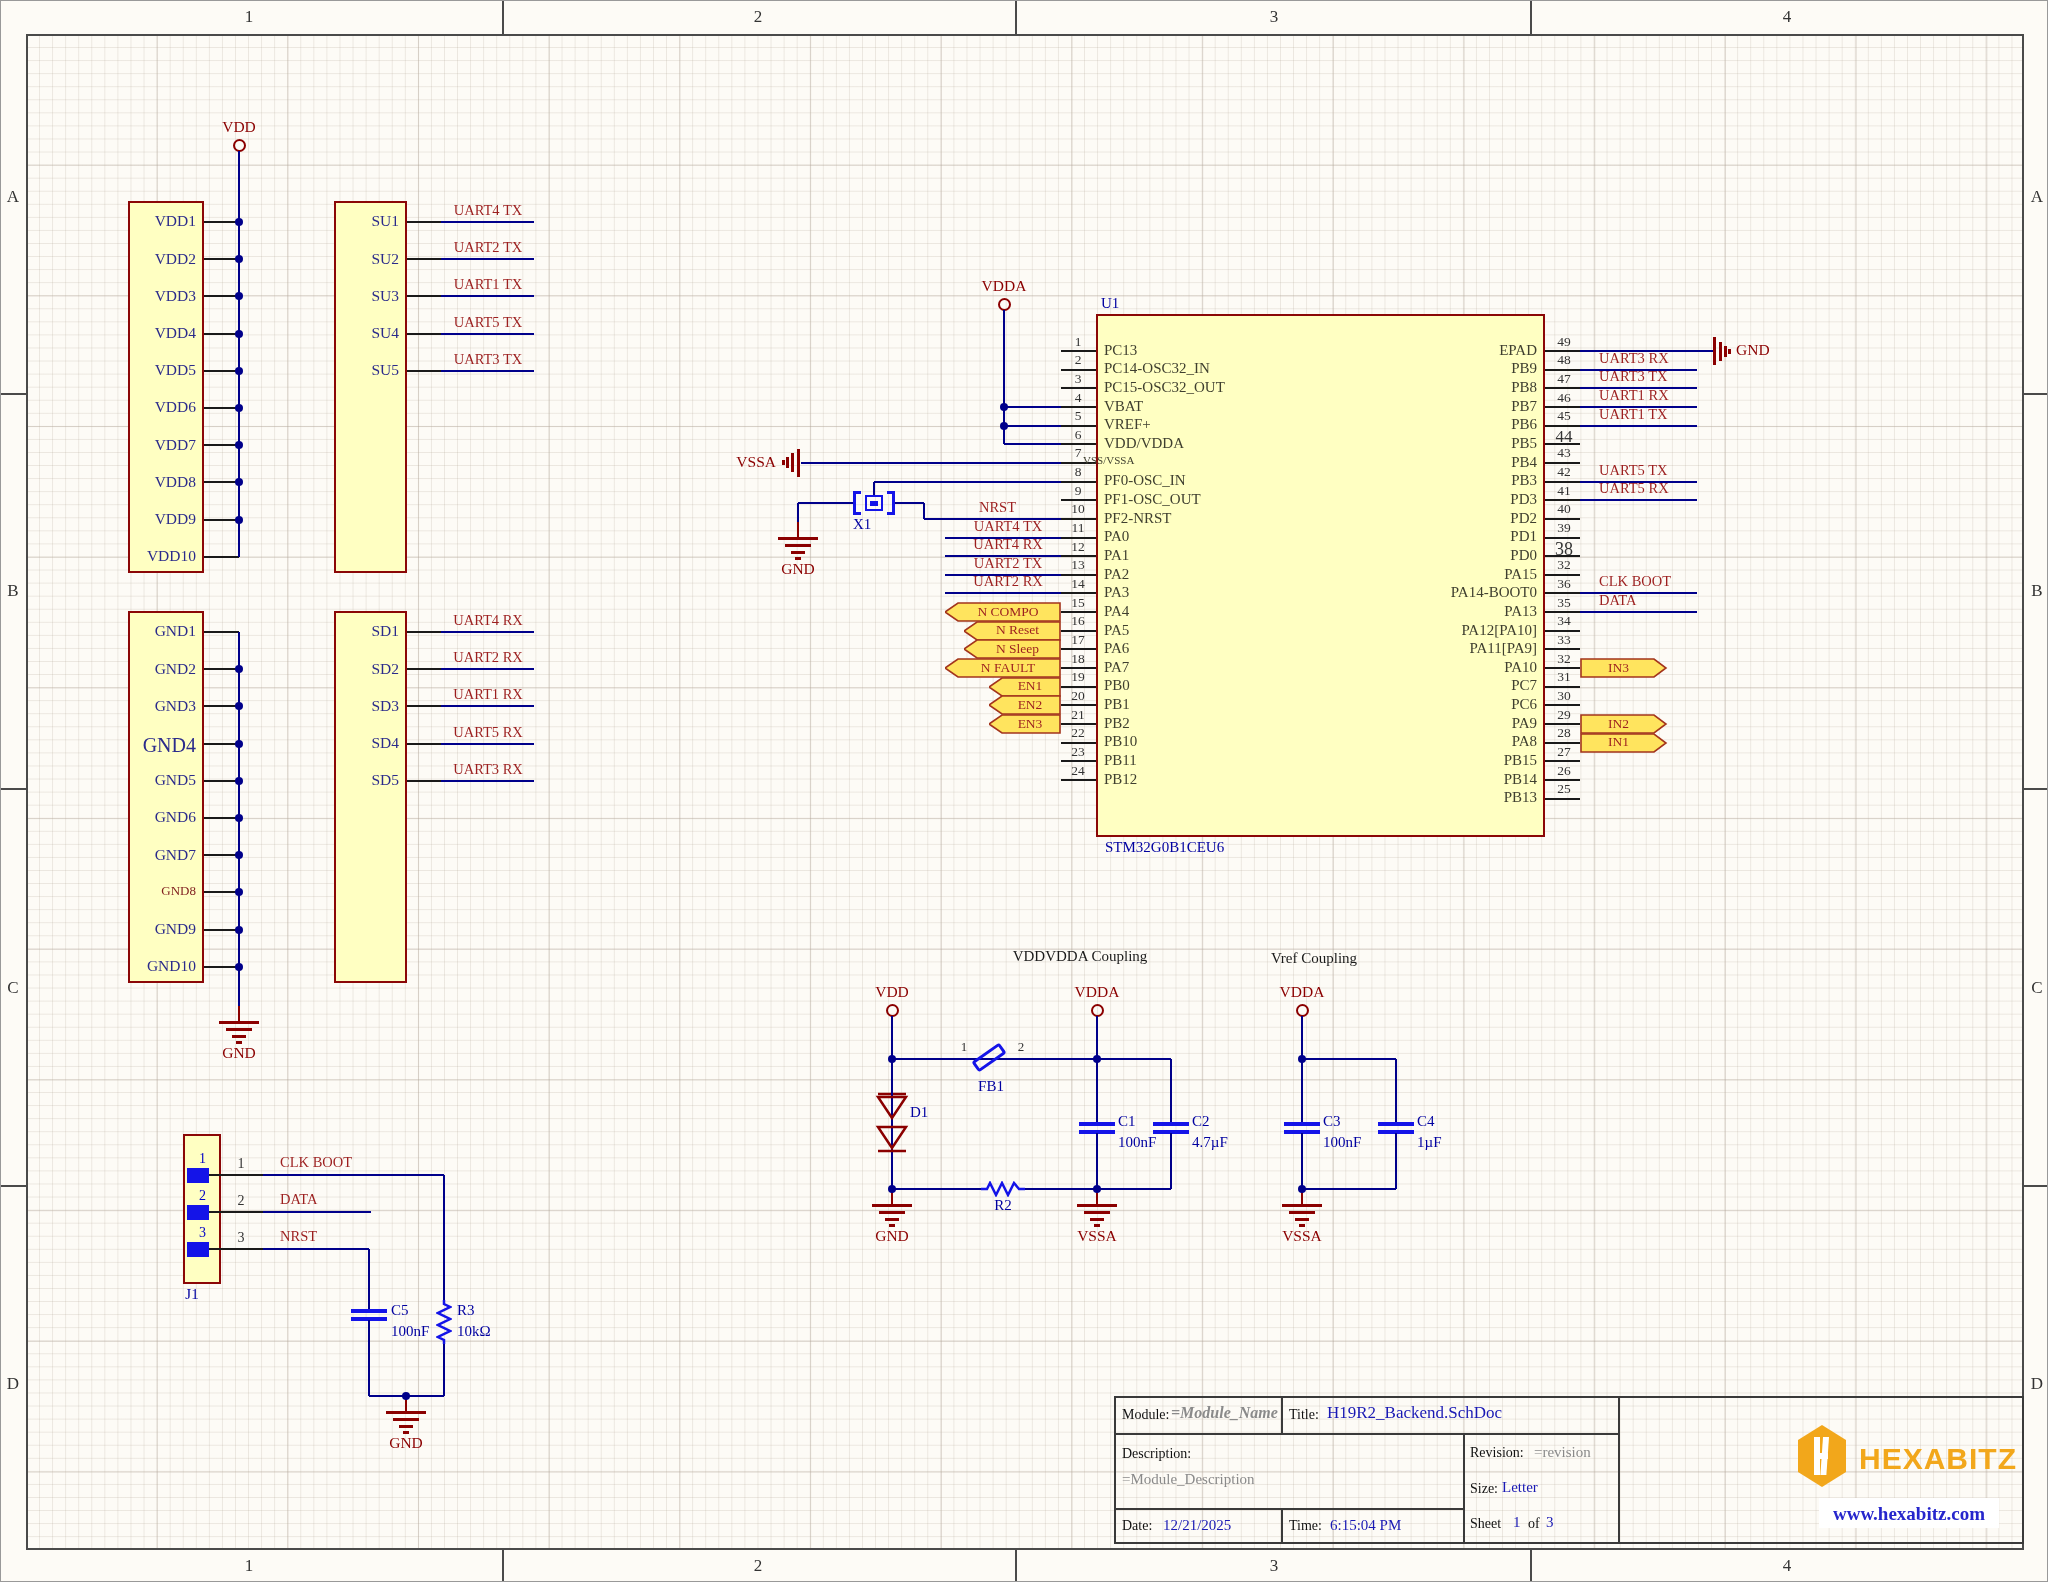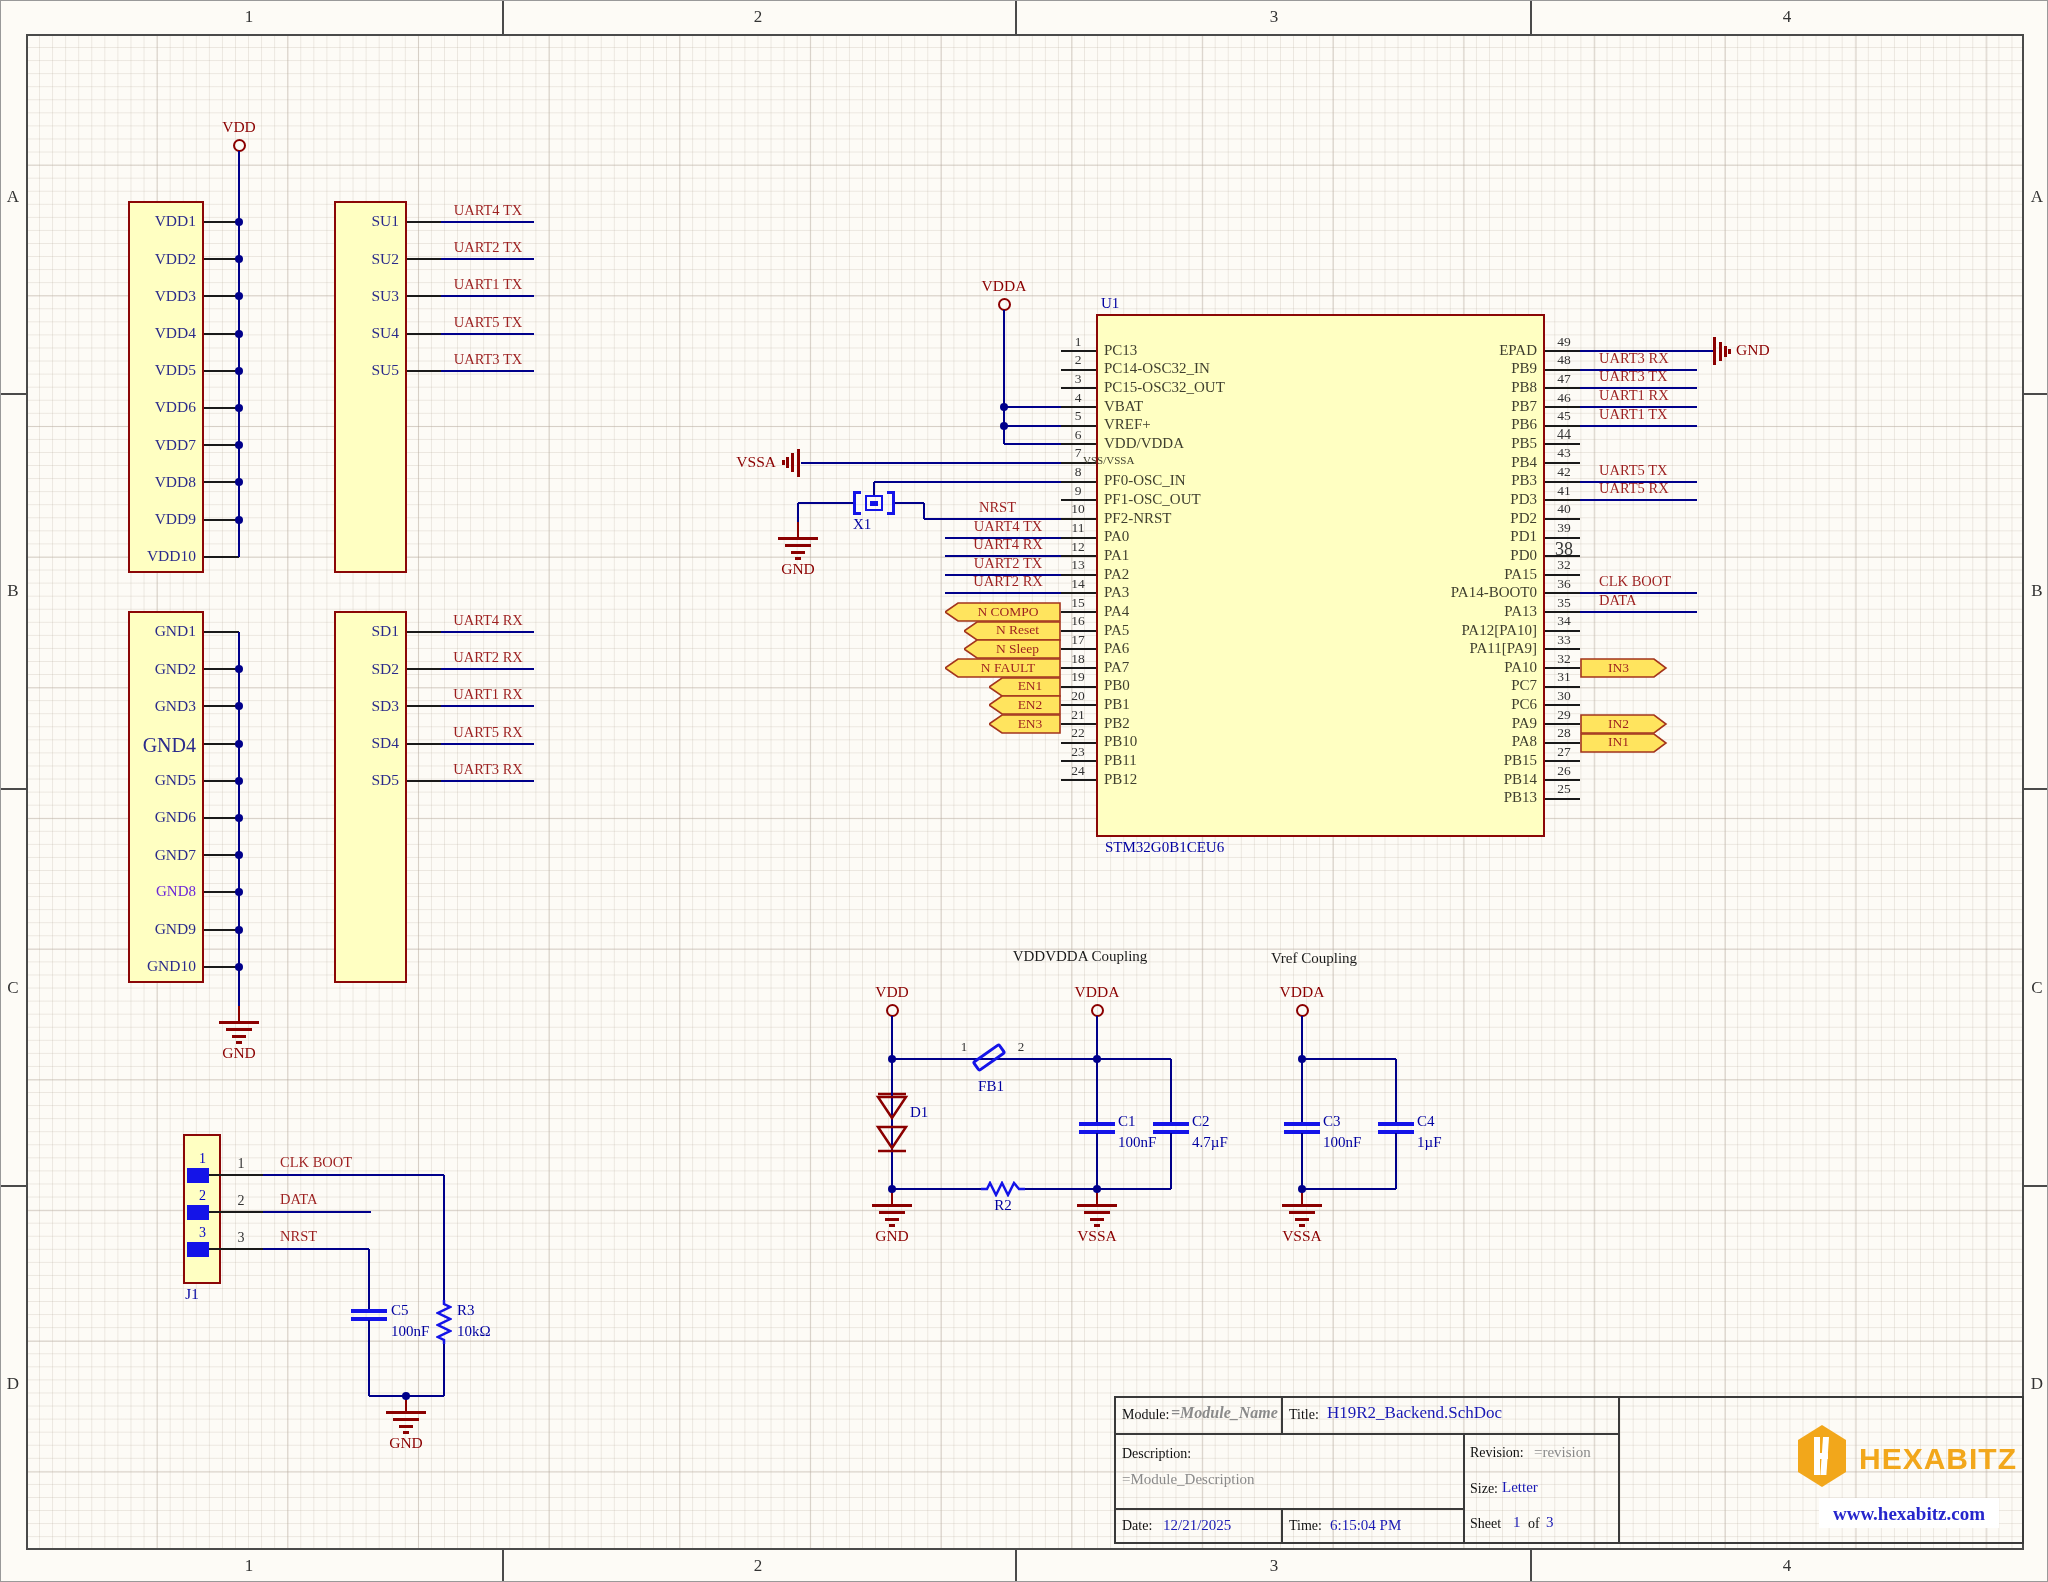--- a/index.html
+++ b/index.html
@@ -129,21 +129,21 @@
     <div class="lbl" style="font-size: 15.5px; color: rgb(43, 43, 139); left: 195px; top: 696.875px; transform: translateX(-100%);">GND3</div>
     <div class="abs" style="left: 203px; top: 704.4px; width: 35px; height: 2px; background: rgb(26, 26, 26); z-index: 3;"></div>
     <div class="lbl" style="font-size: 20px; color: rgb(43, 43, 139); left: 195px; top: 734.075px; transform: translateX(-100%);">GND4</div>
     <div class="abs" style="left: 203px; top: 741.6px; width: 35px; height: 2px; background: rgb(26, 26, 26); z-index: 3;"></div>
     <div class="lbl" style="font-size: 15.5px; color: rgb(43, 43, 139); left: 195px; top: 771.275px; transform: translateX(-100%);">GND5</div>
     <div class="abs" style="left: 203px; top: 778.8px; width: 35px; height: 2px; background: rgb(26, 26, 26); z-index: 3;"></div>
     <div class="lbl" style="font-size: 15.5px; color: rgb(43, 43, 139); left: 195px; top: 808.475px; transform: translateX(-100%);">GND6</div>
     <div class="abs" style="left: 203px; top: 816px; width: 35px; height: 2px; background: rgb(26, 26, 26); z-index: 3;"></div>
     <div class="lbl" style="font-size: 15.5px; color: rgb(43, 43, 139); left: 195px; top: 845.675px; transform: translateX(-100%);">GND7</div>
     <div class="abs" style="left: 203px; top: 853.2px; width: 35px; height: 2px; background: rgb(26, 26, 26); z-index: 3;"></div>
-    <div class="lbl" style="font-size: 15px; color: #6d28d9; left: 195px; top: 882.875px; transform: translateX(-100%);">GND8</div>
+    <div class="lbl" style="font-size: 13px; color: #7f1d1d; left: 195px; top: 882.875px; transform: translateX(-100%);">GND8</div>
     <div class="abs" style="left: 203px; top: 890.4px; width: 35px; height: 2px; background: rgb(26, 26, 26); z-index: 3;"></div>
     <div class="lbl" style="font-size: 15.5px; color: rgb(43, 43, 139); left: 195px; top: 920.075px; transform: translateX(-100%);">GND9</div>
     <div class="abs" style="left: 203px; top: 927.6px; width: 35px; height: 2px; background: rgb(26, 26, 26); z-index: 3;"></div>
     <div class="lbl" style="font-size: 15.5px; color: rgb(43, 43, 139); left: 195px; top: 957.275px; transform: translateX(-100%);">GND10</div>
     <div class="abs" style="left: 203px; top: 964.8px; width: 35px; height: 2px; background: rgb(26, 26, 26); z-index: 3;"></div>
     <div class="abs" style="left: 333px; top: 200px; width: 73px; height: 372px; background: rgb(255, 255, 194); border: 2px solid rgb(139, 7, 7); z-index: 1;"></div>
     <div class="lbl" style="font-size: 15.5px; color: rgb(43, 43, 139); left: 398px; top: 212.475px; transform: translateX(-100%);">SU1</div>
     <div class="abs" style="left: 406px; top: 220px; width: 34px; height: 2px; background: rgb(26, 26, 26); z-index: 3;"></div>
     <div class="lbl" style="font-size: 15.5px; color: rgb(43, 43, 139); left: 398px; top: 249.675px; transform: translateX(-100%);">SU2</div>
     <div class="abs" style="left: 406px; top: 257.2px; width: 34px; height: 2px; background: rgb(26, 26, 26); z-index: 3;"></div>
@@ -296,21 +296,21 @@
     <div class="abs" style="left: 1544px; top: 386.3px; width: 35px; height: 2px; background: rgb(26, 26, 26); z-index: 3;"></div>
     <div class="lbl" style="font-size: 13.5px; color: rgb(51, 51, 51); left: 1563px; top: 370.875px; transform: translateX(-50%);">47</div>
     <div class="lbl" style="font-size: 15px; color: rgb(63, 63, 47); left: 1536px; top: 379.05px; transform: translateX(-100%);">PB8</div>
     <div class="abs" style="left: 1544px; top: 404.95px; width: 35px; height: 2px; background: rgb(26, 26, 26); z-index: 3;"></div>
     <div class="lbl" style="font-size: 13.5px; color: rgb(51, 51, 51); left: 1563px; top: 389.525px; transform: translateX(-50%);">46</div>
     <div class="lbl" style="font-size: 15px; color: rgb(63, 63, 47); left: 1536px; top: 397.7px; transform: translateX(-100%);">PB7</div>
     <div class="abs" style="left: 1544px; top: 423.6px; width: 35px; height: 2px; background: rgb(26, 26, 26); z-index: 3;"></div>
     <div class="lbl" style="font-size: 13.5px; color: rgb(51, 51, 51); left: 1563px; top: 408.175px; transform: translateX(-50%);">45</div>
     <div class="lbl" style="font-size: 15px; color: rgb(63, 63, 47); left: 1536px; top: 416.35px; transform: translateX(-100%);">PB6</div>
     <div class="abs" style="left: 1544px; top: 442.25px; width: 35px; height: 2px; background: rgb(26, 26, 26); z-index: 3;"></div>
-    <div class="lbl" style="font-size: 14px; color: rgb(51, 51, 51); left: 1563px; top: 426.825px; transform: translateX(-50%);">44</div>
+    <div class="lbl" style="font-size: 17px; color: rgb(51, 51, 51); left: 1563px; top: 426.825px; transform: translateX(-50%);">44</div>
     <div class="lbl" style="font-size: 15px; color: rgb(63, 63, 47); left: 1536px; top: 435px; transform: translateX(-100%);">PB5</div>
     <div class="abs" style="left: 1544px; top: 460.9px; width: 35px; height: 2px; background: rgb(26, 26, 26); z-index: 3;"></div>
     <div class="lbl" style="font-size: 13.5px; color: rgb(51, 51, 51); left: 1563px; top: 445.475px; transform: translateX(-50%);">43</div>
     <div class="lbl" style="font-size: 15px; color: rgb(63, 63, 47); left: 1536px; top: 453.65px; transform: translateX(-100%);">PB4</div>
     <div class="abs" style="left: 1544px; top: 479.55px; width: 35px; height: 2px; background: rgb(26, 26, 26); z-index: 3;"></div>
     <div class="lbl" style="font-size: 13.5px; color: rgb(51, 51, 51); left: 1563px; top: 464.125px; transform: translateX(-50%);">42</div>
     <div class="lbl" style="font-size: 15px; color: rgb(63, 63, 47); left: 1536px; top: 472.3px; transform: translateX(-100%);">PB3</div>
     <div class="abs" style="left: 1544px; top: 498.2px; width: 35px; height: 2px; background: rgb(26, 26, 26); z-index: 3;"></div>
     <div class="lbl" style="font-size: 13.5px; color: rgb(51, 51, 51); left: 1563px; top: 482.775px; transform: translateX(-50%);">41</div>
     <div class="lbl" style="font-size: 15px; color: rgb(63, 63, 47); left: 1536px; top: 490.95px; transform: translateX(-100%);">PD3</div>

